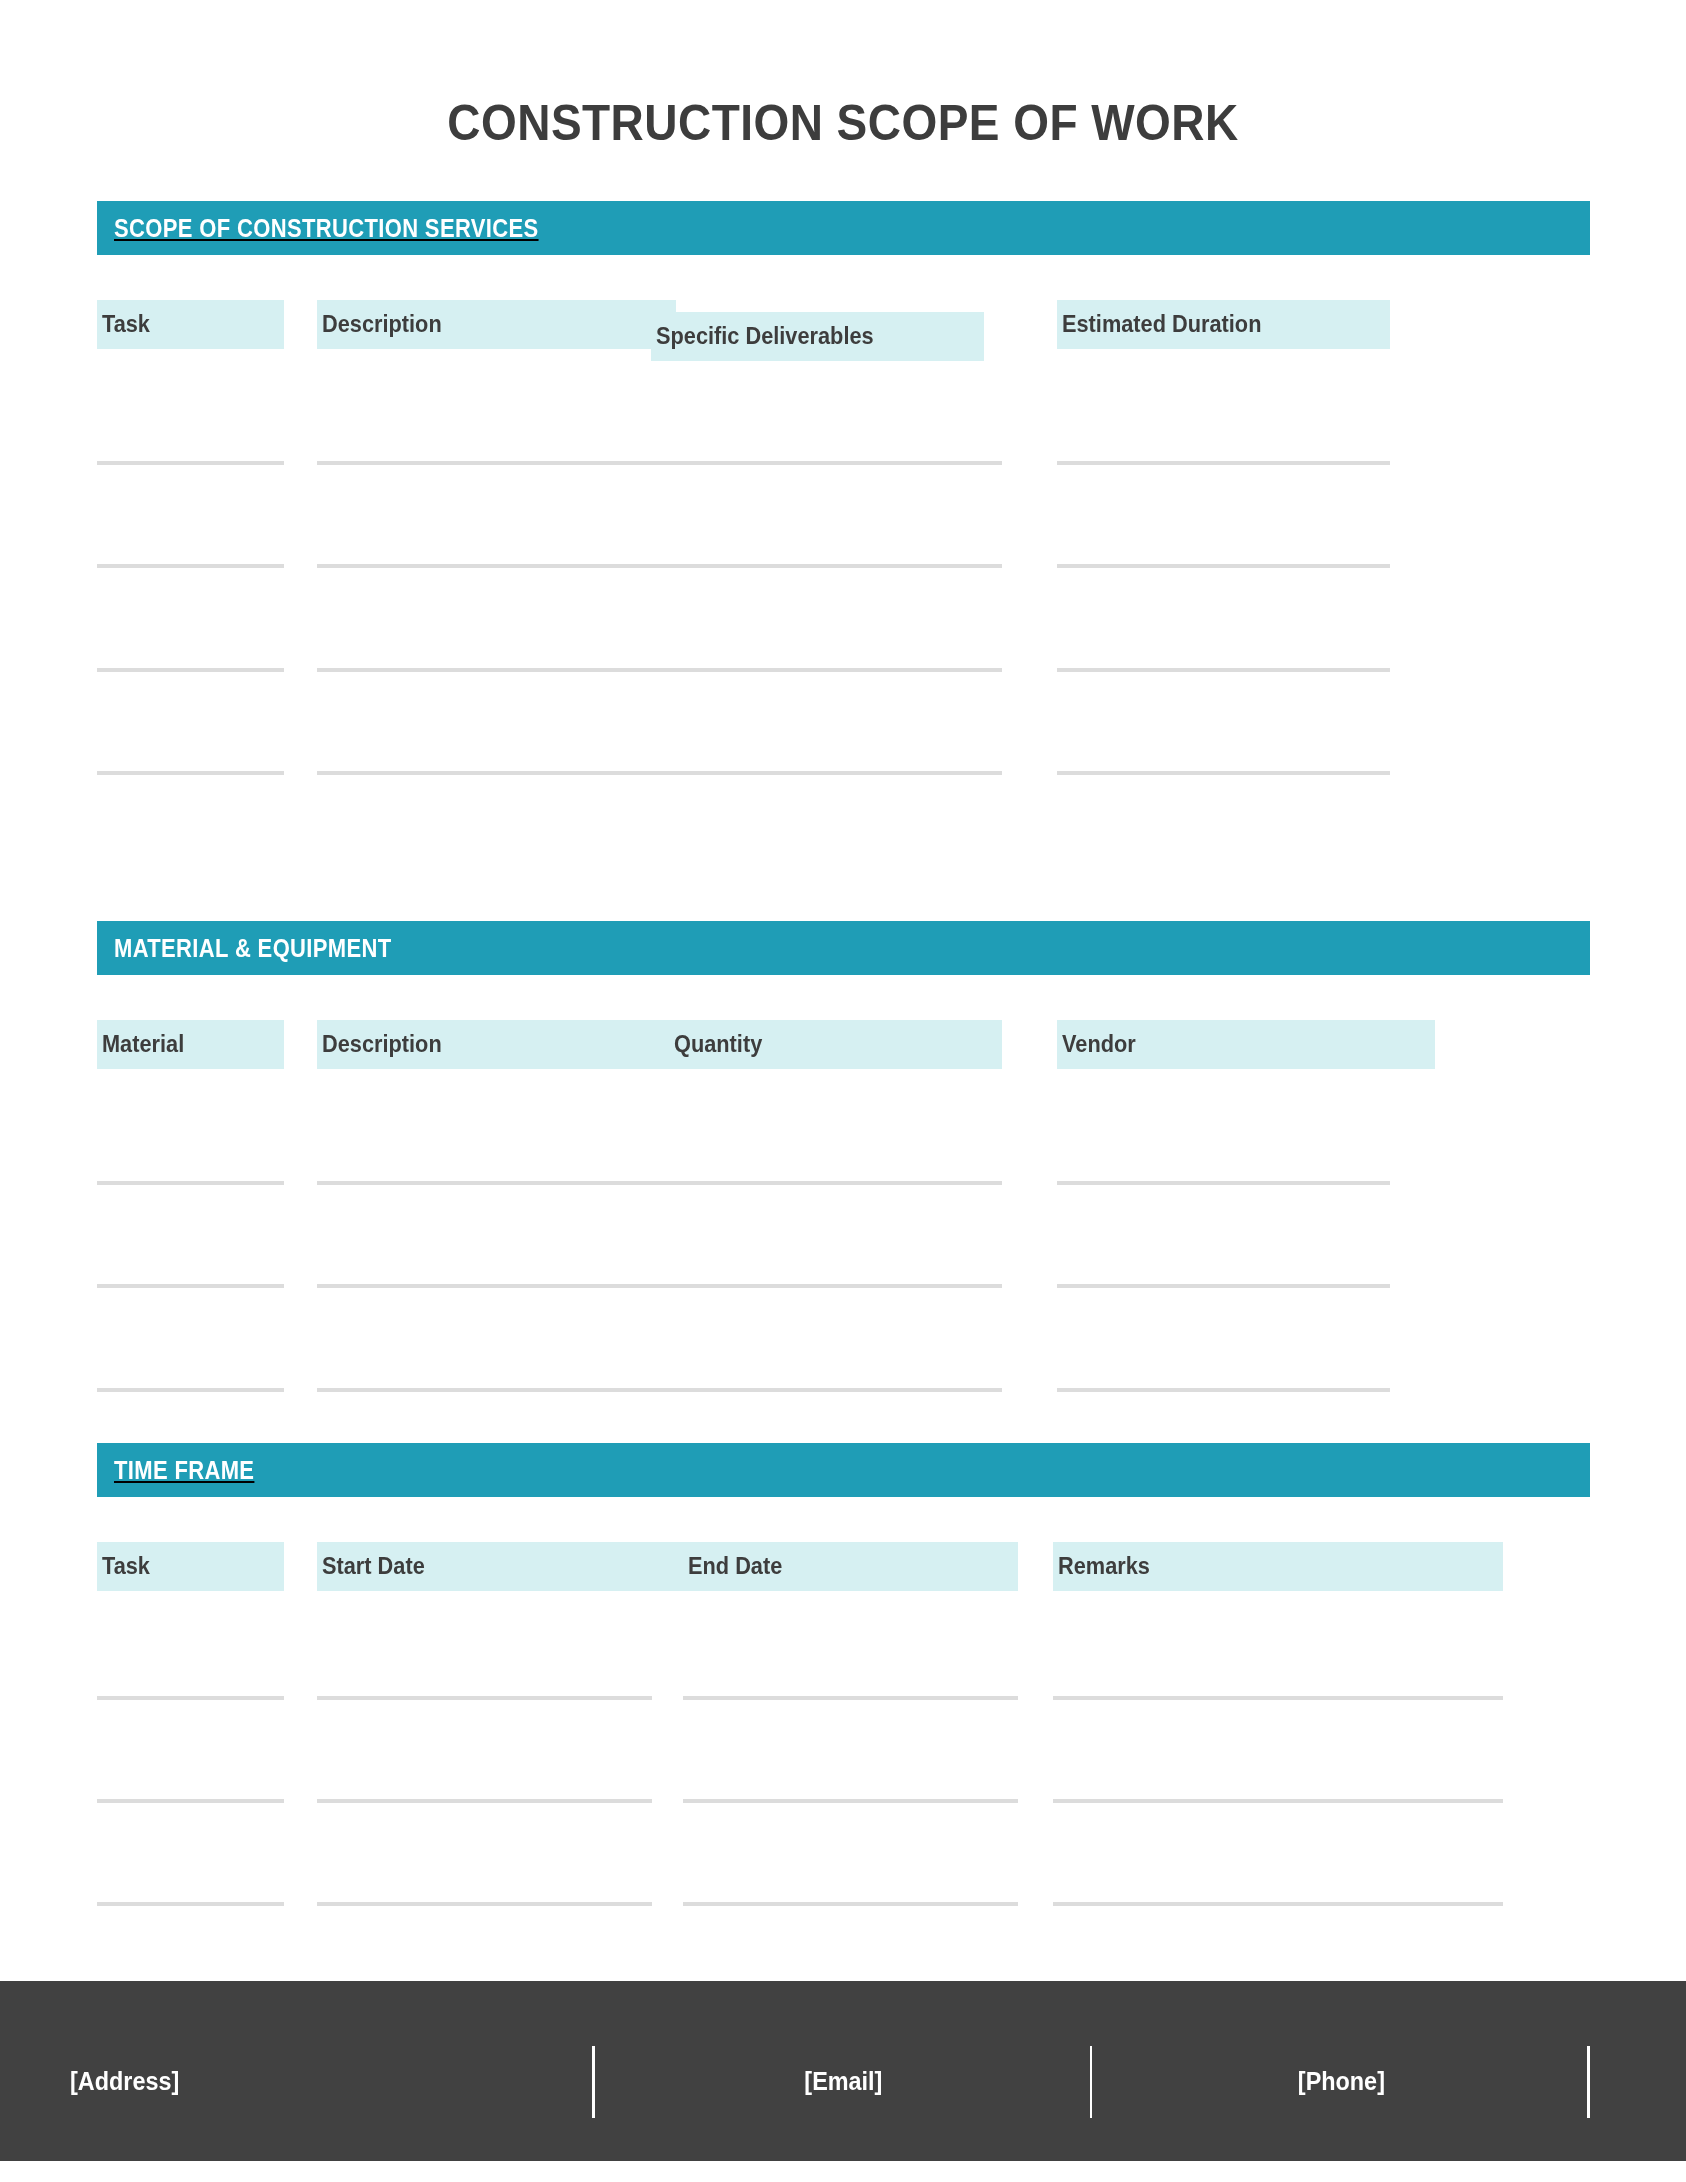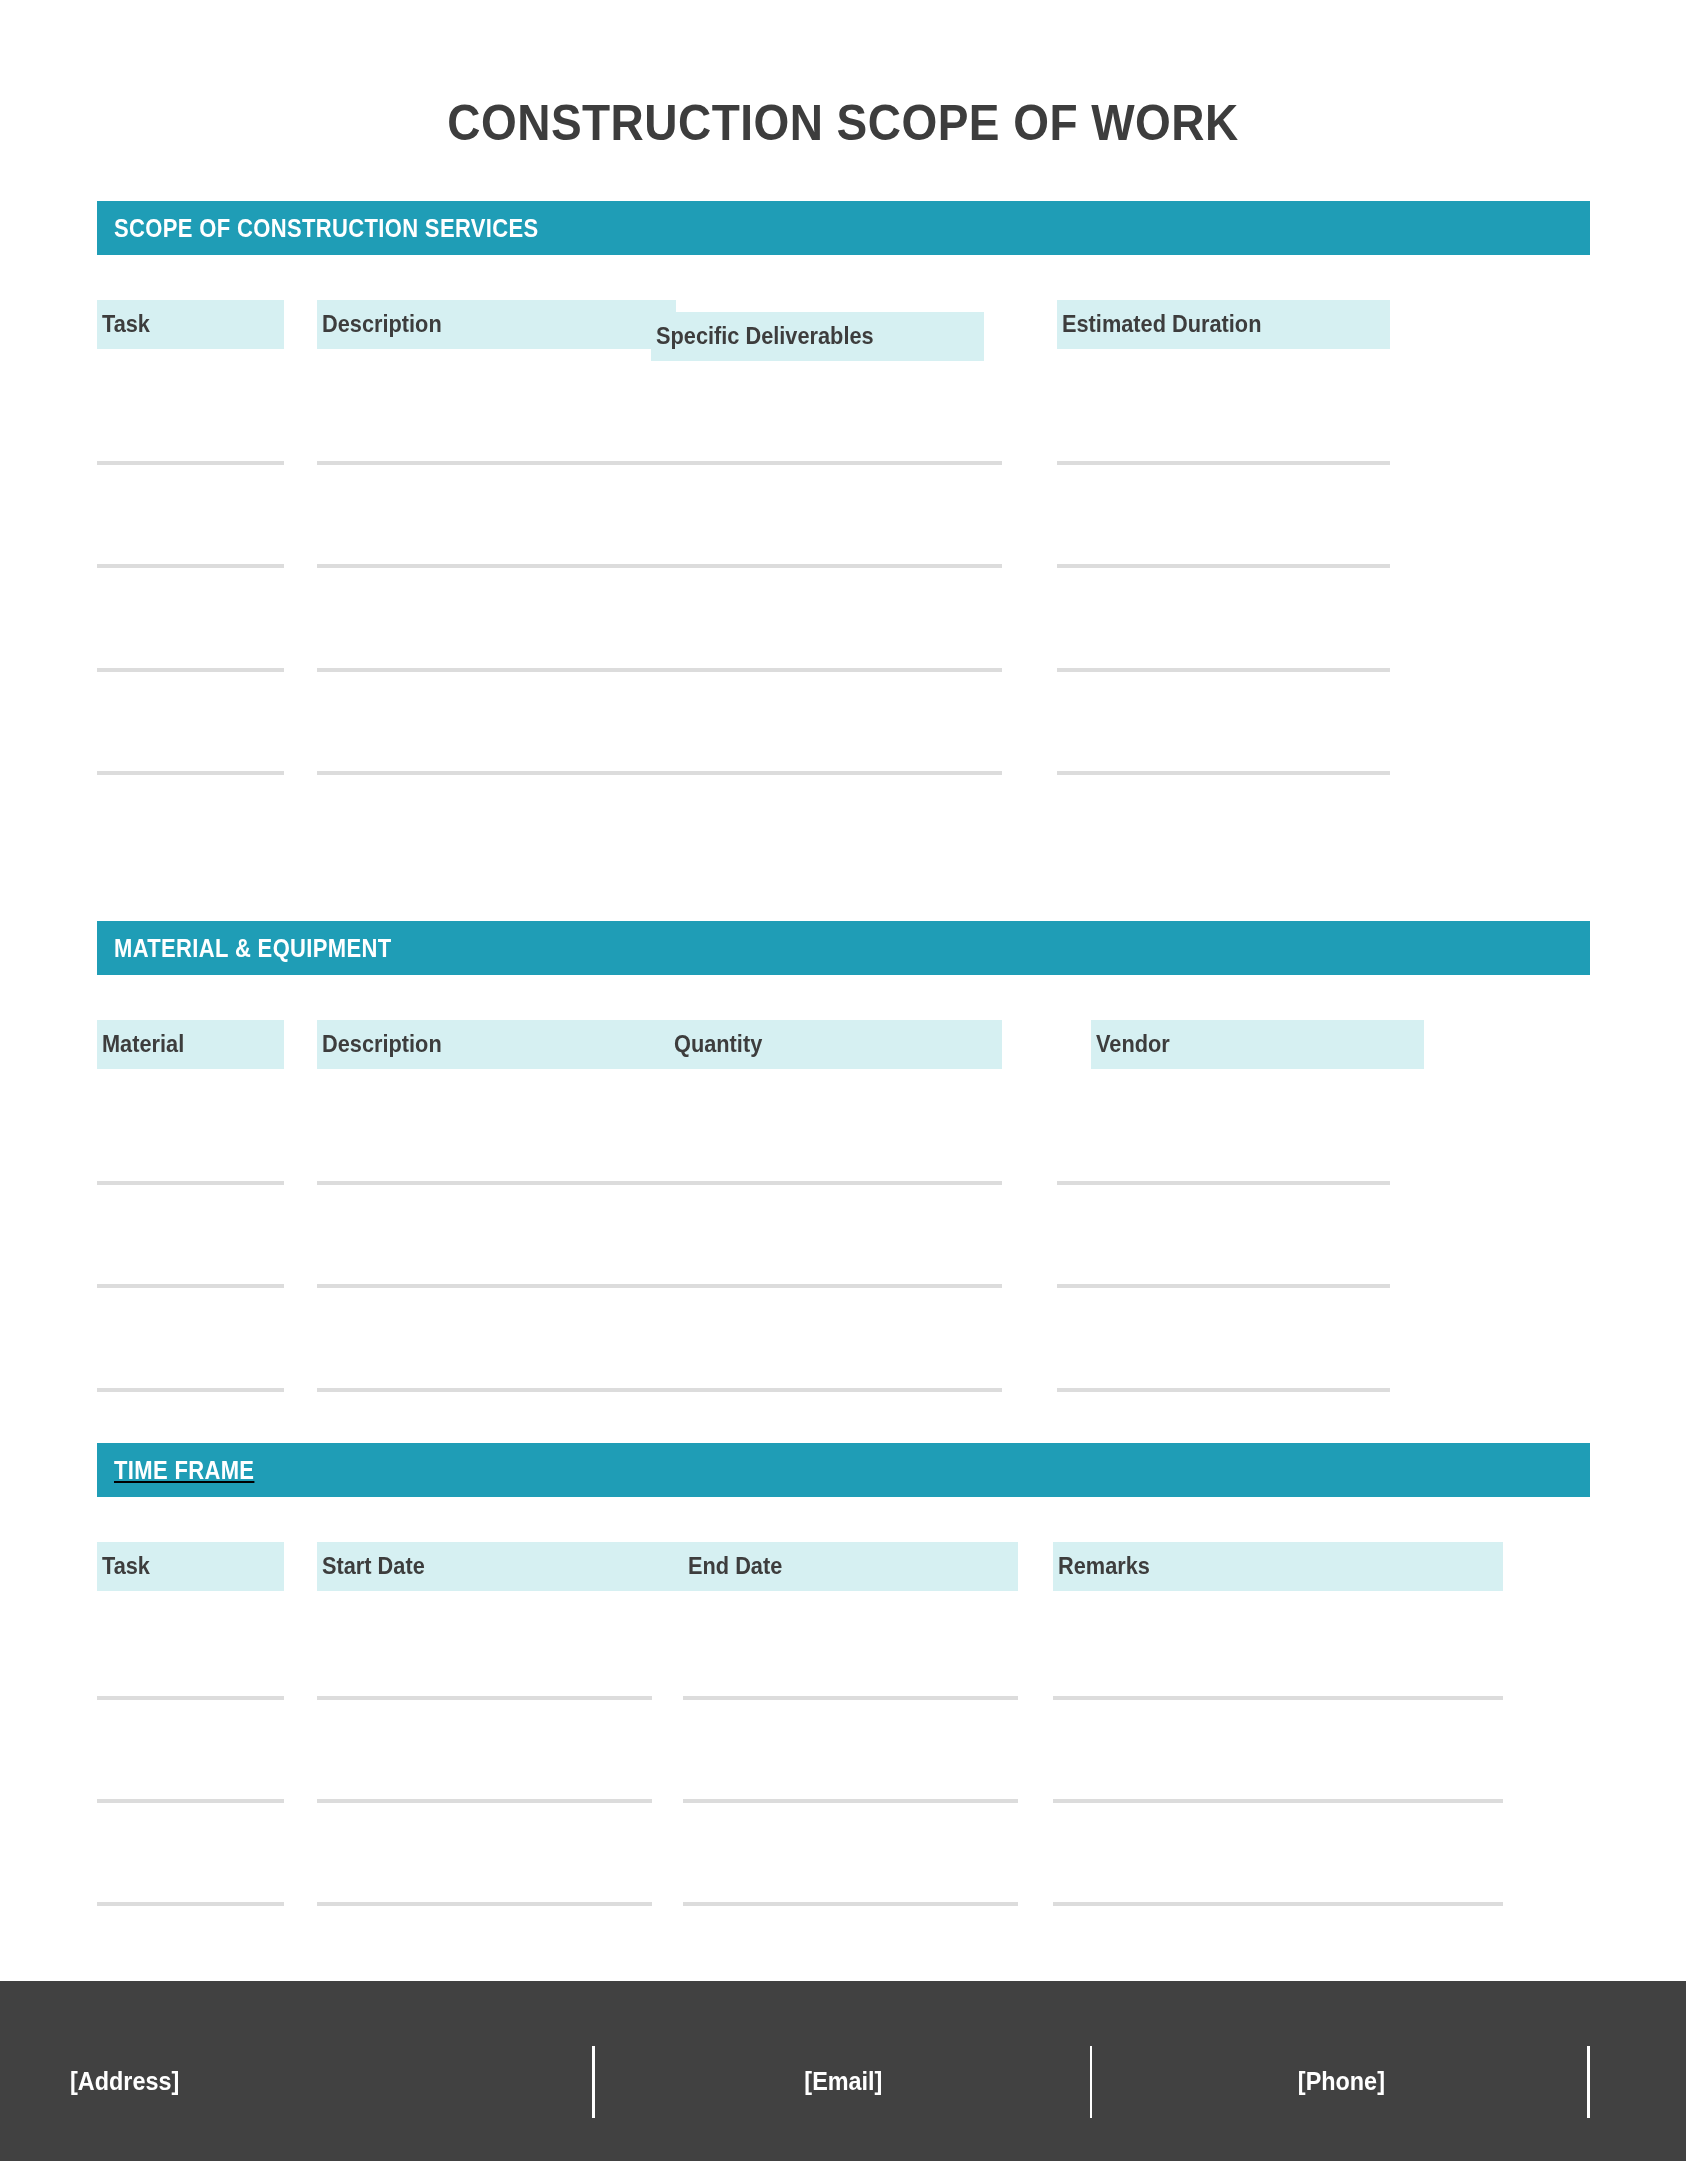--- a/index.html
+++ b/index.html
@@ -159,21 +159,21 @@
 </style>
 </head>
 <body>
 
 <div class="page">
 
   <div class="doc-title">CONSTRUCTION SCOPE OF WORK</div>
 
   <div class="content">
     <div id="sections-root">
-        <div class="section" style="top: 201px;">
+        <div class="section" style="top: 201px; text-decoration: underline;">
           <div class="section-bar">
             <span class="section-bar-title">SCOPE OF CONSTRUCTION SERVICES</span>
           </div>
           <div class="col-head-row" style="margin-top: 45px;">
             <div class="col-head" style="left: 0px; width: 187px;">
               <span class="col-head-label">Task</span>
             </div>
             <div class="col-head" style="left: 220px; width: 359px;">
               <span class="col-head-label">Description</span>
             </div>
@@ -210,21 +210,21 @@
           <div class="col-head-row" style="margin-top: 45px;">
             <div class="col-head" style="left: 0px; width: 187px;">
               <span class="col-head-label">Material</span>
             </div>
             <div class="col-head" style="left: 220px; width: 359px;">
               <span class="col-head-label">Description</span>
             </div>
             <div class="col-head" style="left: 572px; width: 333px;">
               <span class="col-head-label">Quantity</span>
             </div>
-            <div class="col-head" style="left: 994px; width: 333px;">
+            <div class="col-head" style="left: 960px; width: 378px;">
               <span class="col-head-label">Vendor</span>
             </div>
           </div>
           <div class="rules">
             <div class="rule" style="left: 0px; width: 187px; top: 112px;"></div>
             <div class="rule" style="left: 220px; width: 359px; top: 112px;"></div>
             <div class="rule" style="left: 572px; width: 333px; top: 112px;"></div>
             <div class="rule" style="left: 960px; width: 333px; top: 112px;"></div>
             <div class="rule" style="left: 0px; width: 187px; top: 215px;"></div>
             <div class="rule" style="left: 220px; width: 359px; top: 215px;"></div>

